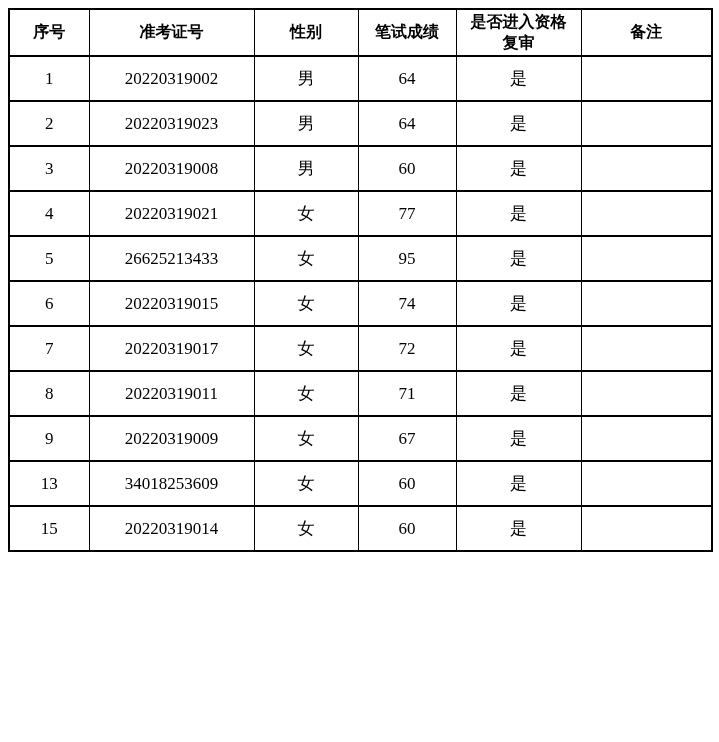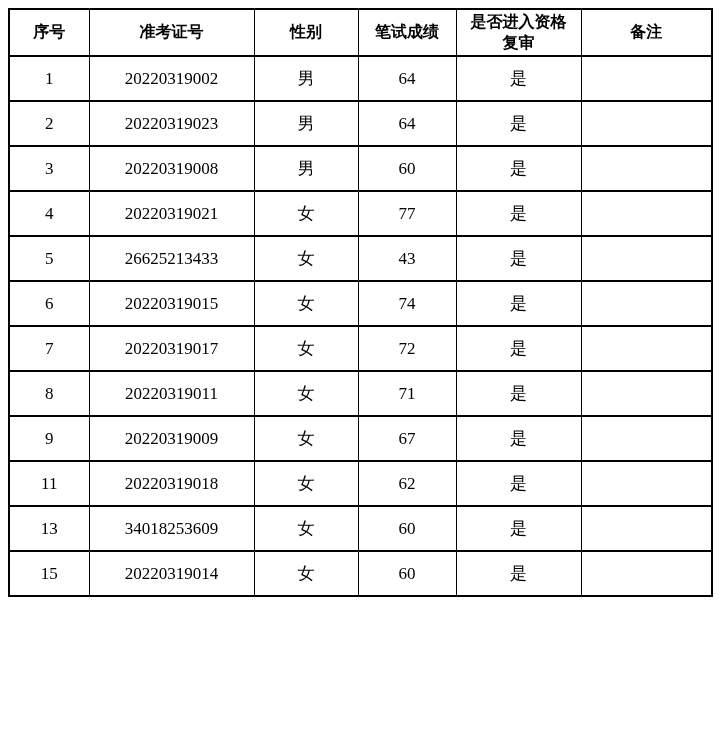--- a/index.html
+++ b/index.html
@@ -109,21 +109,21 @@
           <td>20220319021</td>
           <td>女</td>
           <td>77</td>
           <td>是</td>
           <td></td>
         </tr>
         <tr>
           <td>5</td>
           <td>26625213433</td>
           <td>女</td>
-          <td>43</td>
+          <td>95</td>
           <td>是</td>
           <td></td>
         </tr>
         <tr>
           <td>6</td>
           <td>20220319015</td>
           <td>女</td>
           <td>74</td>
           <td>是</td>
           <td></td>
@@ -146,28 +146,20 @@
         </tr>
         <tr>
           <td>9</td>
           <td>20220319009</td>
           <td>女</td>
           <td>67</td>
           <td>是</td>
           <td></td>
         </tr>
         <tr>
-          <td>11</td>
-          <td>20220319018</td>
-          <td>女</td>
-          <td>62</td>
-          <td>是</td>
-          <td></td>
-        </tr>
-        <tr>
           <td>13</td>
           <td>34018253609</td>
           <td>女</td>
           <td>60</td>
           <td>是</td>
           <td></td>
         </tr>
         <tr>
           <td>15</td>
           <td>20220319014</td>

